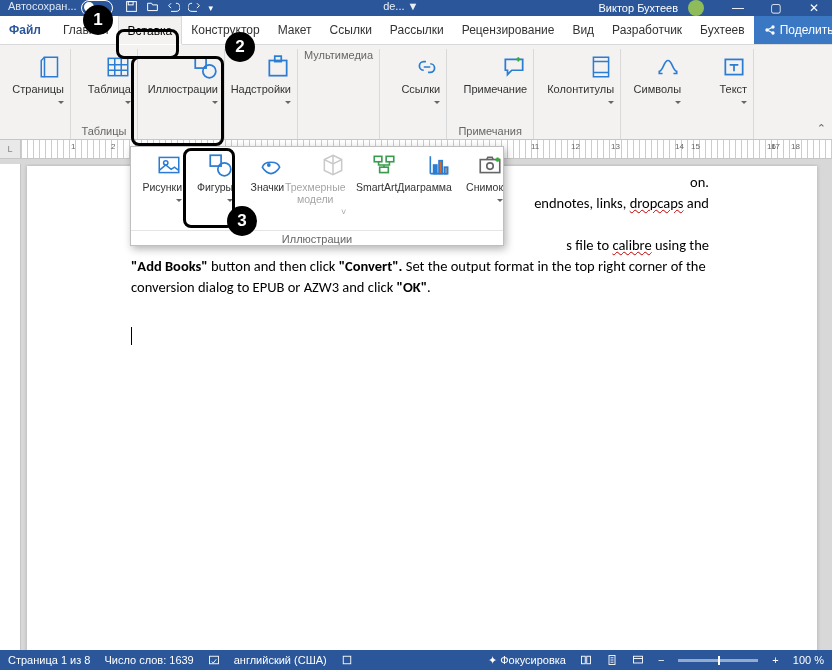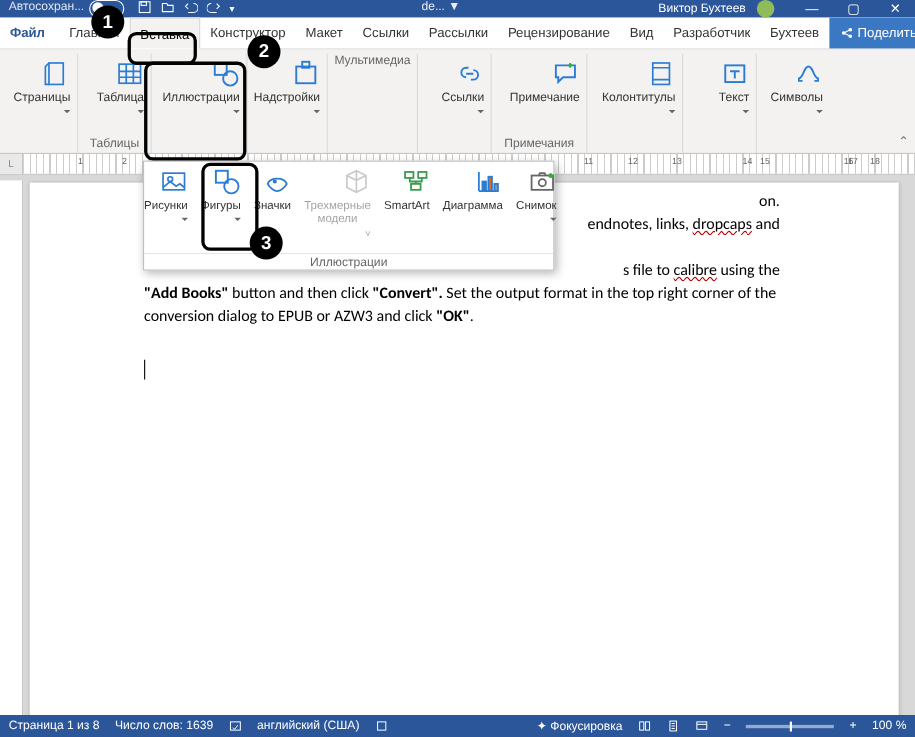--- a/index.html
+++ b/index.html
@@ -43,21 +43,21 @@
   .bigbtn{width:60px;text-align:center;font-size:11px;display:flex;flex-direction:column;align-items:flex-end;justify-content:flex-start;gap:2px;padding-top:4px;}
   .bigbtn.w70{width:74px;}
   .bigbtn.w54{width:54px;}
   .bigbtn .ico{height:28px;display:flex;align-items:center;justify-content:center;}
   .bigbtn .ico svg{width:26px;height:26px;}
   .bigbtn .drop::after{content:"";display:inline-block;border:3px solid transparent;border-top-color:#666;margin-top:2px;}
   .disabled{opacity:.45;}
   .collapse{position:absolute;right:6px;bottom:4px;font-size:11px;color:#666;}
   
   .popup{position:absolute;left:130px;top:146px;width:372px;height:98px;background:#fff;border:1px solid #bfbfbf;box-shadow:2px 3px 8px rgba(0,0,0,.3);z-index:5;display:flex;flex-direction:column;}
-  .popup .row{display:flex;flex:1;gap:12px;}
+  .popup .row{display:flex;flex:1;}
   .popup .bigbtn{width:56px;font-size:10.5px;}
   .popup .group-label{border-top:1px solid #e5e5e5;align-self:center;width:100%;text-align:center;padding-top:2px;margin:0;}
   
   .hl{position:absolute;border:3px solid #000;border-radius:8px;pointer-events:none;z-index:8;}
   .circ{position:absolute;width:30px;height:30px;border-radius:50%;background:#000;color:#fff;display:flex;align-items:center;justify-content:center;font-weight:700;font-size:17px;z-index:9;}
   
   .ruler-area{position:relative;height:18px;background:#fff;border-bottom:1px solid #c8c6c4;display:flex;}
   .ruler-corner{width:20px;background:#e9e9e9;border-right:1px solid #c8c6c4;font-size:9px;text-align:center;color:#888;line-height:18px;}
   .ruler-h{flex:1;background:repeating-linear-gradient(to right,#ccc 0,#ccc 1px,transparent 1px,transparent 6px);position:relative;font-size:8px;color:#666;}
   .ruler-h span{position:absolute;top:2px;}
@@ -240,44 +240,44 @@
               <rect x="5" y="3" width="14" height="18"></rect>
               <path d="M5 7h14M5 17h14"></path>
             </svg>
           </span>
       <span>Колонтитулы</span>
           <span class="drop"></span>
     </div>
       </div>
       <div class="group-label"></div>
   </div>
+  <div class="group" style="border-right:none;">
+      <div class="group-items">
+    <div class="bigbtn w54">
+      <span class="ico">
+            <svg viewBox="0 0 24 24" fill="none" stroke="#2b7cd3" stroke-width="1.6">
+              <path d="M7 18h-3v-2c4-1 4-10 8-10s4 9 8 10v2h-3"></path>
+            </svg>
+          </span>
+      <span>Символы</span>
+          <span class="drop"></span>
+    </div>
+      </div>
+      <div class="group-label"></div>
+  </div>
   <div class="group">
       <div class="group-items">
     <div class="bigbtn w54">
       <span class="ico">
             <svg viewBox="0 0 24 24" fill="none" stroke="#2b7cd3" stroke-width="1.6">
               <rect x="4" y="5" width="16" height="14"></rect>
               <path d="M8 10h8M12 10v6"></path>
             </svg>
           </span>
       <span>Текст</span>
-          <span class="drop"></span>
-    </div>
-      </div>
-      <div class="group-label"></div>
-  </div>
-  <div class="group" style="border-right:none;">
-      <div class="group-items">
-    <div class="bigbtn w54">
-      <span class="ico">
-            <svg viewBox="0 0 24 24" fill="none" stroke="#2b7cd3" stroke-width="1.6">
-              <path d="M7 18h-3v-2c4-1 4-10 8-10s4 9 8 10v2h-3"></path>
-            </svg>
-          </span>
-      <span>Символы</span>
           <span class="drop"></span>
     </div>
       </div>
       <div class="group-label"></div>
   </div>
   <span class="collapse">⌃</span>
 </div>
 
 <div class="popup">
   <div class="row">

